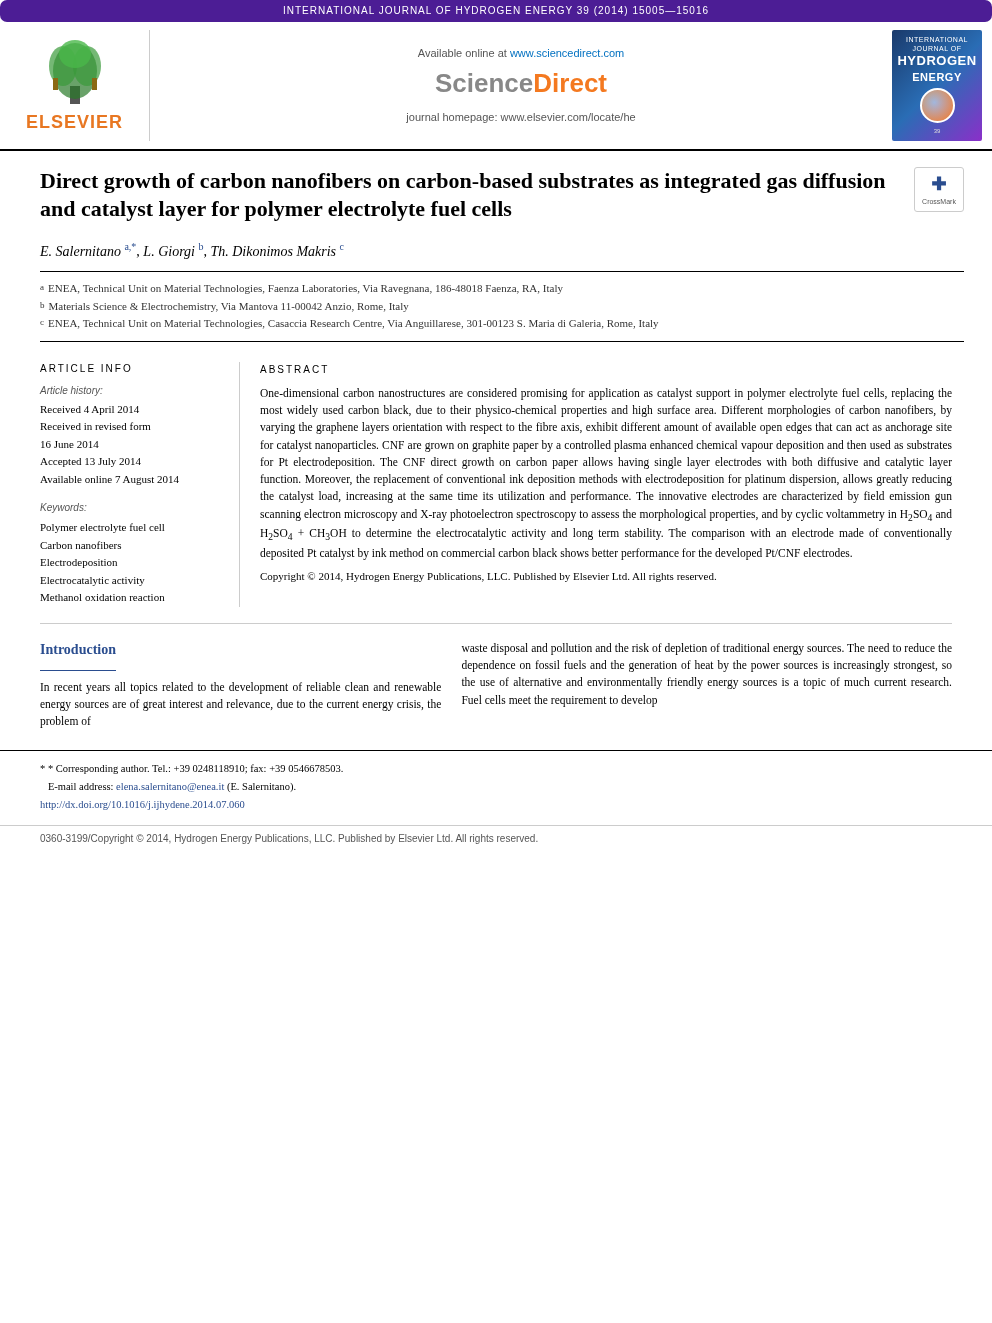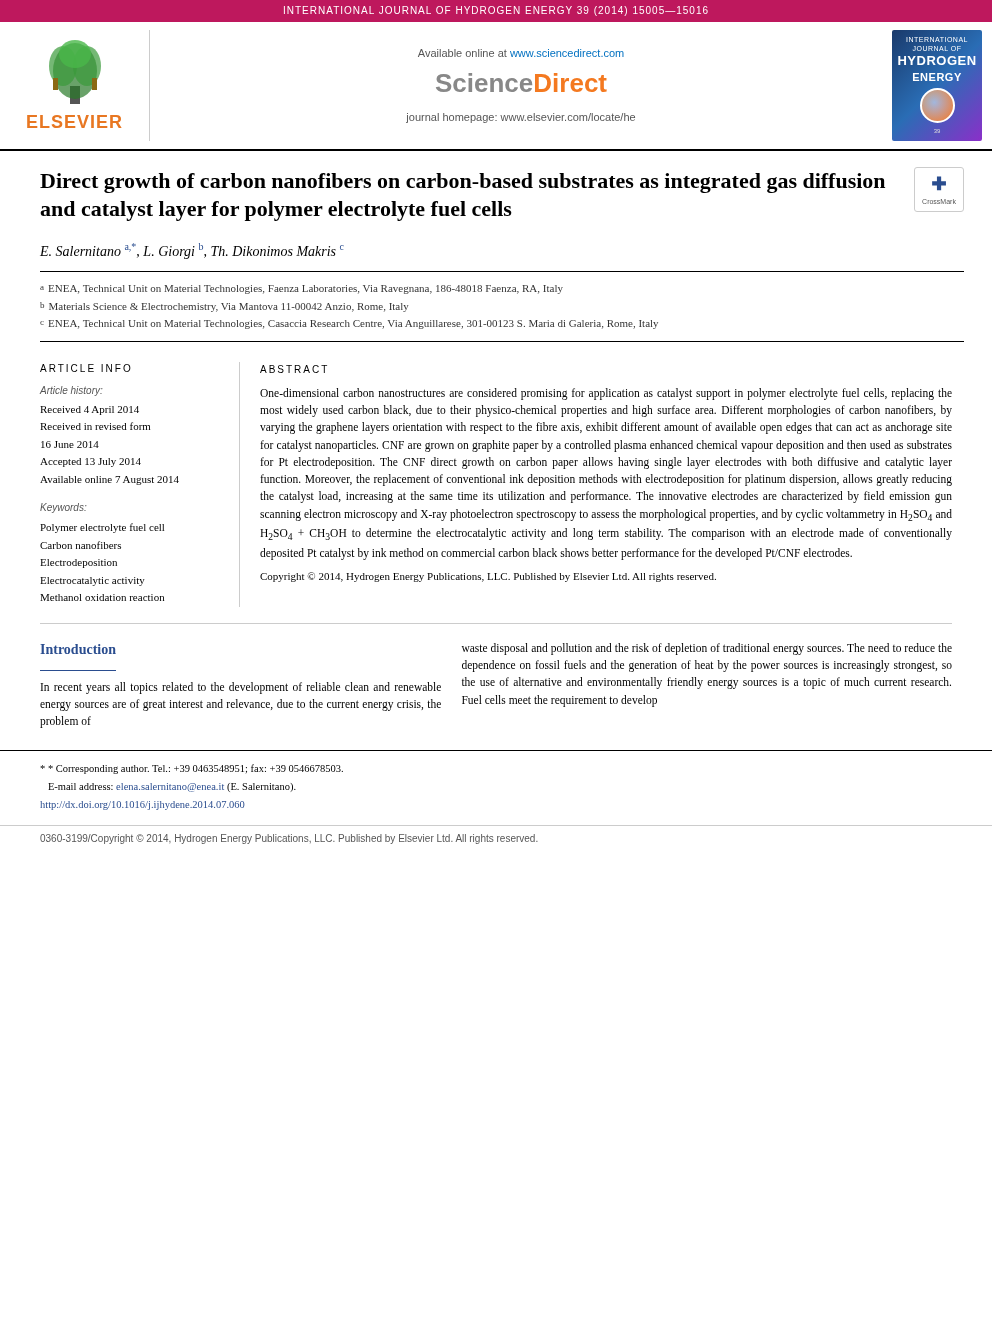--- a/index.html
+++ b/index.html
@@ -6,27 +6,28 @@
     body {
       font-family: 'Times New Roman', Times, serif;
       background: #fff;
       color: #000;
       width: 992px;
       min-height: 1323px;
       font-size: 13px;
       line-height: 1.4;
     }
     .top-bar {
-      background: #be185d;
+      background: #4c1d95;
       color: #fff;
       text-align: center;
       font-size: 10px;
       letter-spacing: 1px;
       padding: 4px 0;
       font-family: Arial, sans-serif;
+      border-radius: 7px;
     }
     .header-section {
       display: flex;
       align-items: stretch;
       border-bottom: 2px solid #000;
       padding: 8px 10px;
       gap: 10px;
     }
     .elsevier-logo {
       display: flex;
@@ -420,21 +421,21 @@
     <p class="intro-text">In recent years all topics related to the development of reliable clean and renewable energy sources are of great interest and relevance, due to the current energy crisis, the problem of</p>
   </div>
   <div class="intro-right">
     <p class="intro-text">waste disposal and pollution and the risk of depletion of traditional energy sources. The need to reduce the dependence on fossil fuels and the generation of heat by the power sources is increasingly strongest, so the use of alternative and environmentally friendly energy sources is a topic of much current research. Fuel cells meet the requirement to develop</p>
   </div>
 </div>
 
 <div class="footnotes-section">
   <div class="footnote-line">
     <span>* </span>
-    <span>* Corresponding author. Tel.: +39 0463548951; fax: +39 0546678503.</span>
+    <span>* Corresponding author. Tel.: +39 0248118910; fax: +39 0546678503.</span>
   </div>
   <div class="footnote-line">
     &nbsp;&nbsp;&nbsp;<span>E-mail address:</span>
     <span class="footnote-link">elena.salernitano@enea.it</span>
     <span>(E. Salernitano).</span>
   </div>
   <div class="footnote-line">
     <span class="footnote-link">http://dx.doi.org/10.1016/j.ijhydene.2014.07.060</span>
   </div>
 </div>

